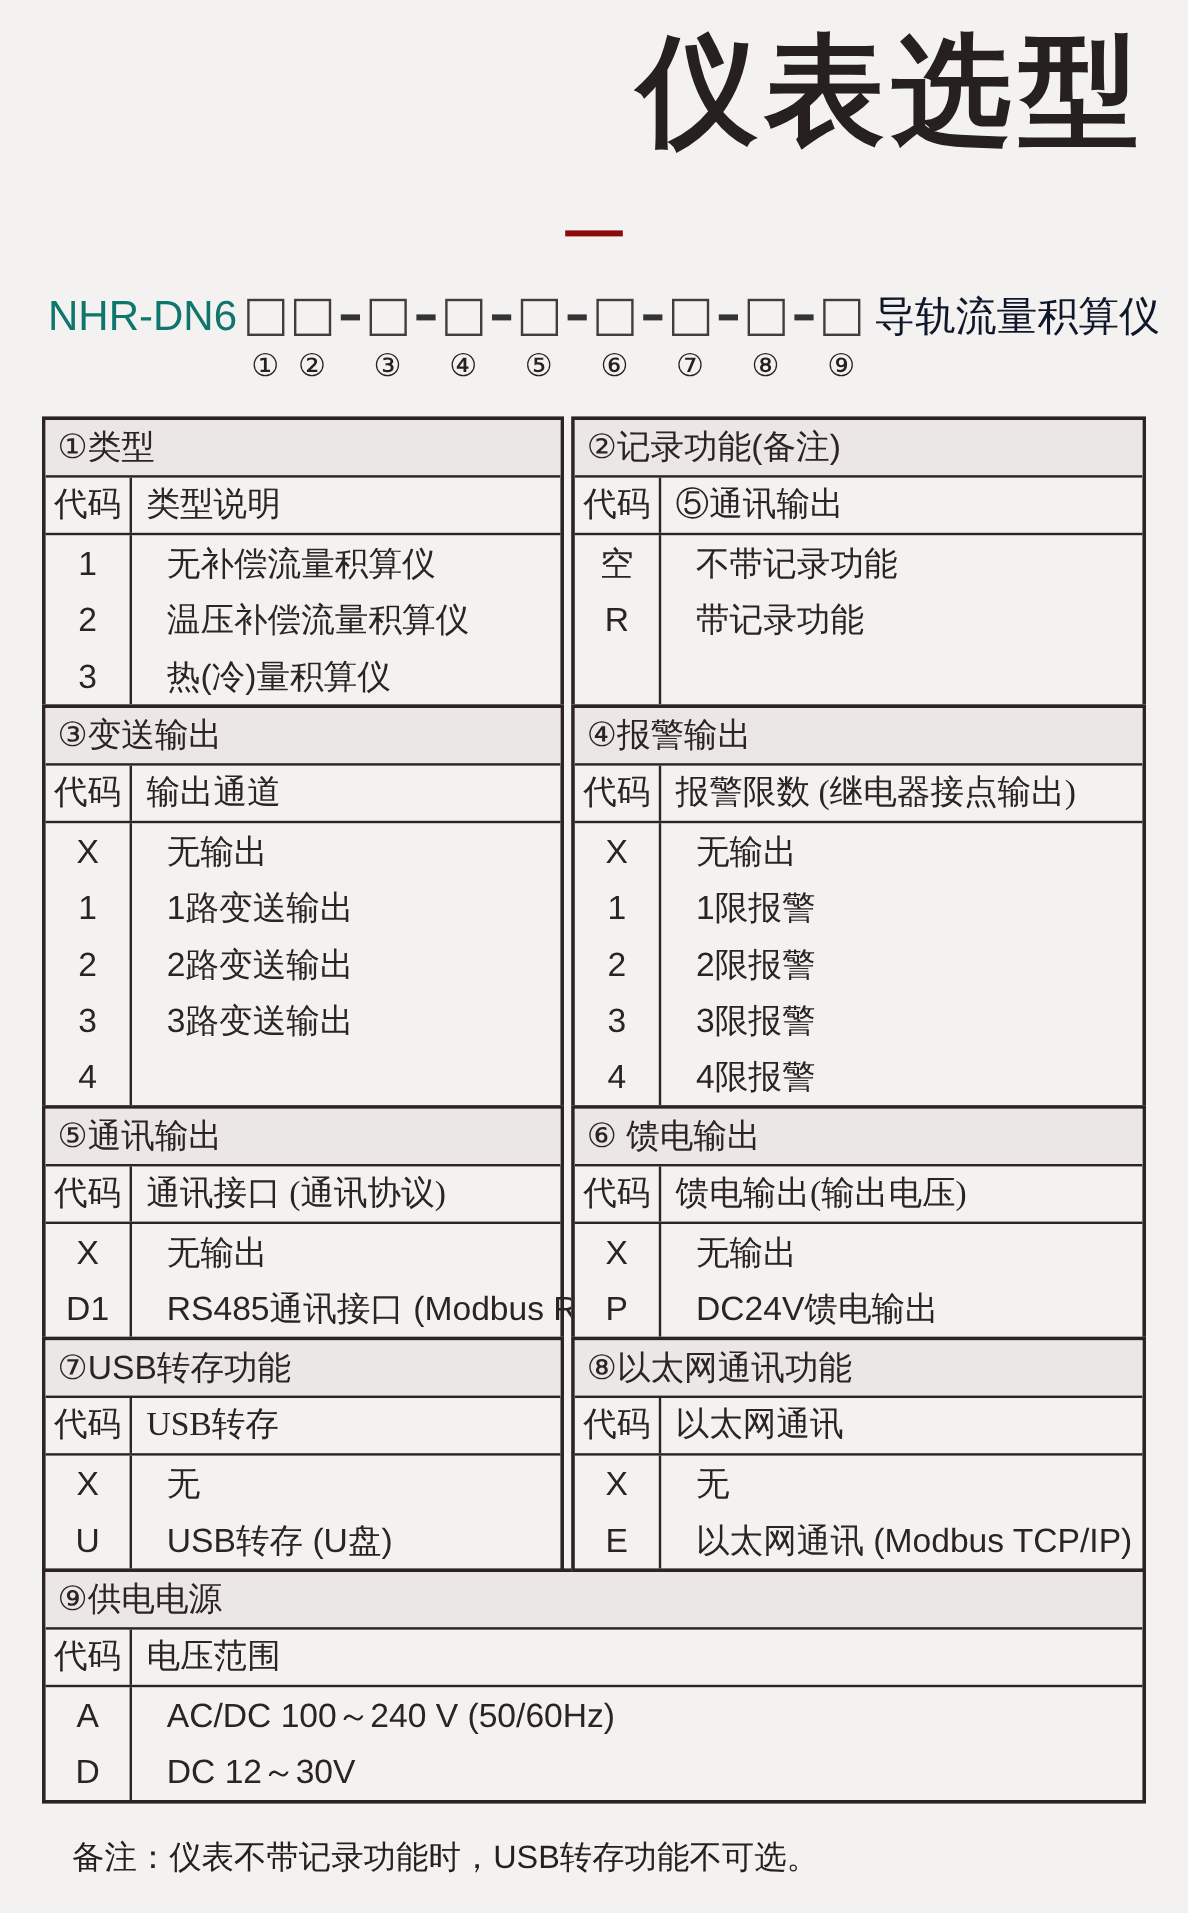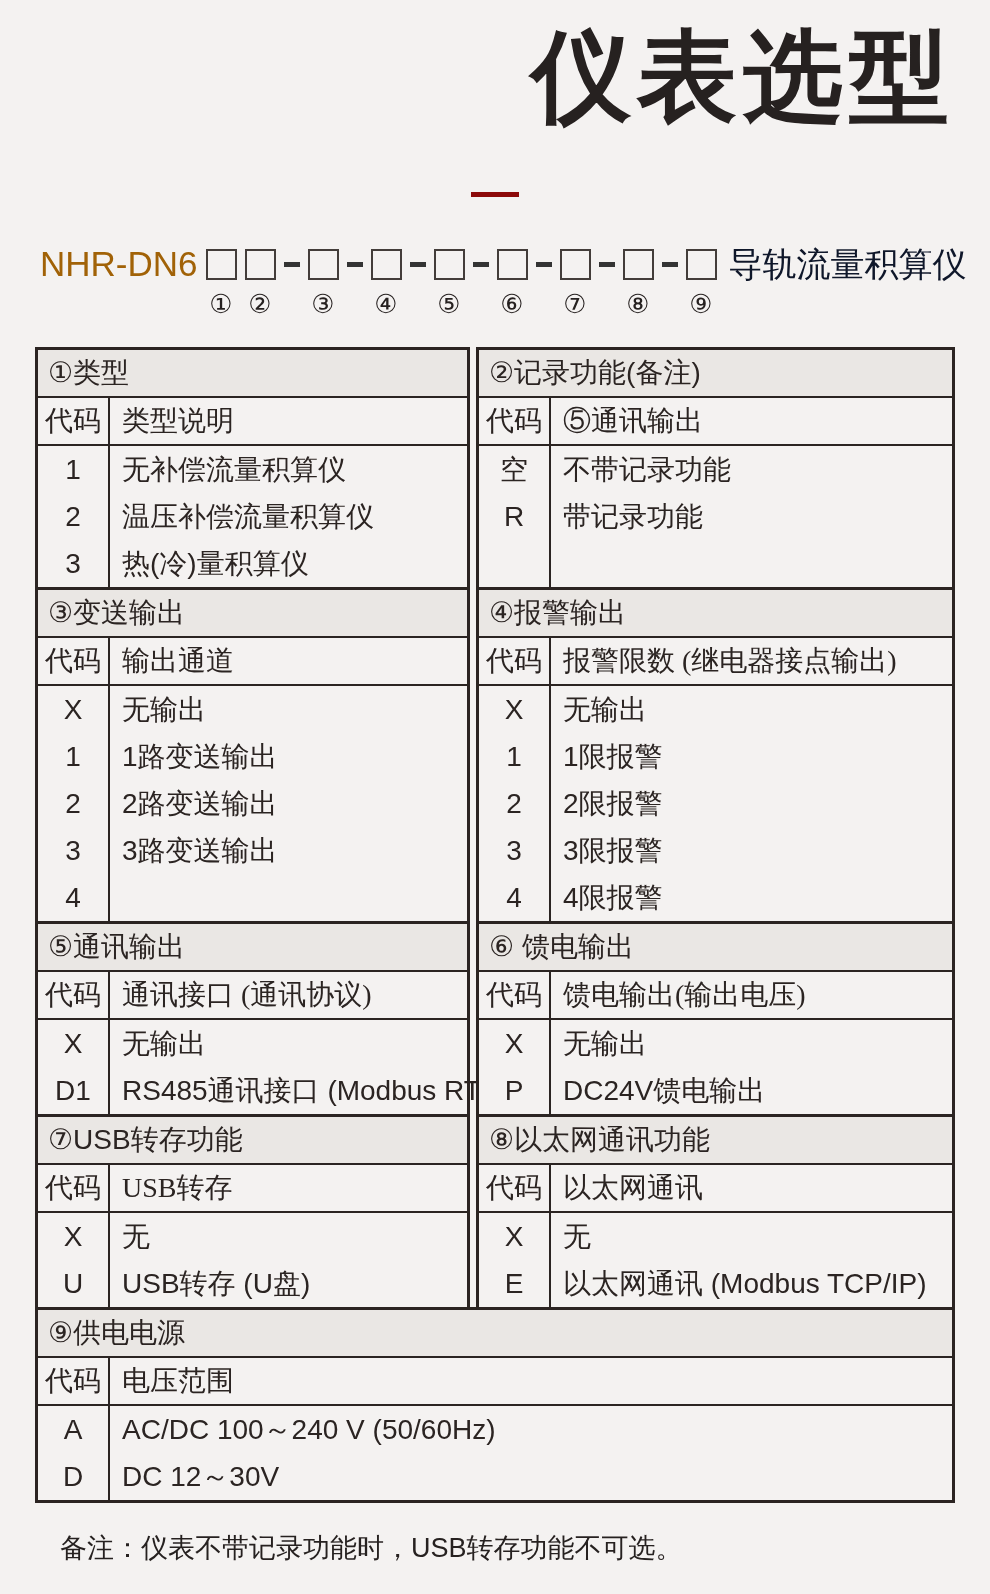--- a/index.html
+++ b/index.html
@@ -37,21 +37,21 @@
     margin-top:50px;
     display:flex;align-items:flex-start;
     padding-left:5px;
   }
   .seg{display:flex;flex-direction:column;align-items:center;margin-right:8px;}
   .seg:last-child{margin-right:0;}
   .seg-top{height:34px;display:flex;align-items:center;justify-content:center;}
   .seg-bottom{height:38px;display:flex;align-items:flex-end;justify-content:center;}
   .model-prefix{
     font-size:35px;line-height:34px;white-space:nowrap;letter-spacing:0;
-    color:#a16207;
+    color:#0f766e;
   }
   .model-box{
     width:31px;height:31px;border:2px solid var(--boxline);
     background:transparent;
   }
   .model-dash{width:16px;height:5px;background:#343434;}
   .circled-num{font-size:26px;line-height:30px;color:#262120;}
   .model-suffix{
     font-size:34px;line-height:36px;white-space:nowrap;margin-left:4px;
     color:#0f172a;
@@ -82,21 +82,21 @@
     overflow:hidden;
   }
   .sec-body{flex:1;display:grid;grid-template-columns:72px 1fr;}
   .codes{border-right:2px solid var(--ink);}
   .codes .code-cell{
     height:47px;display:flex;align-items:center;justify-content:center;
     font-size:28px;white-space:nowrap;
   }
   .descs .desc-cell{
     height:47px;display:flex;align-items:center;
-    padding-left:12px;font-size:28px;white-space:nowrap;overflow:hidden;
+    padding-left:29px;font-size:28px;white-space:nowrap;overflow:hidden;
   }
   
   .footnote{
     margin-top:28px;
     padding-left:25px;
     font-size:27px;line-height:34px;
     color:#262120;
   }
 </style>
 </head>

